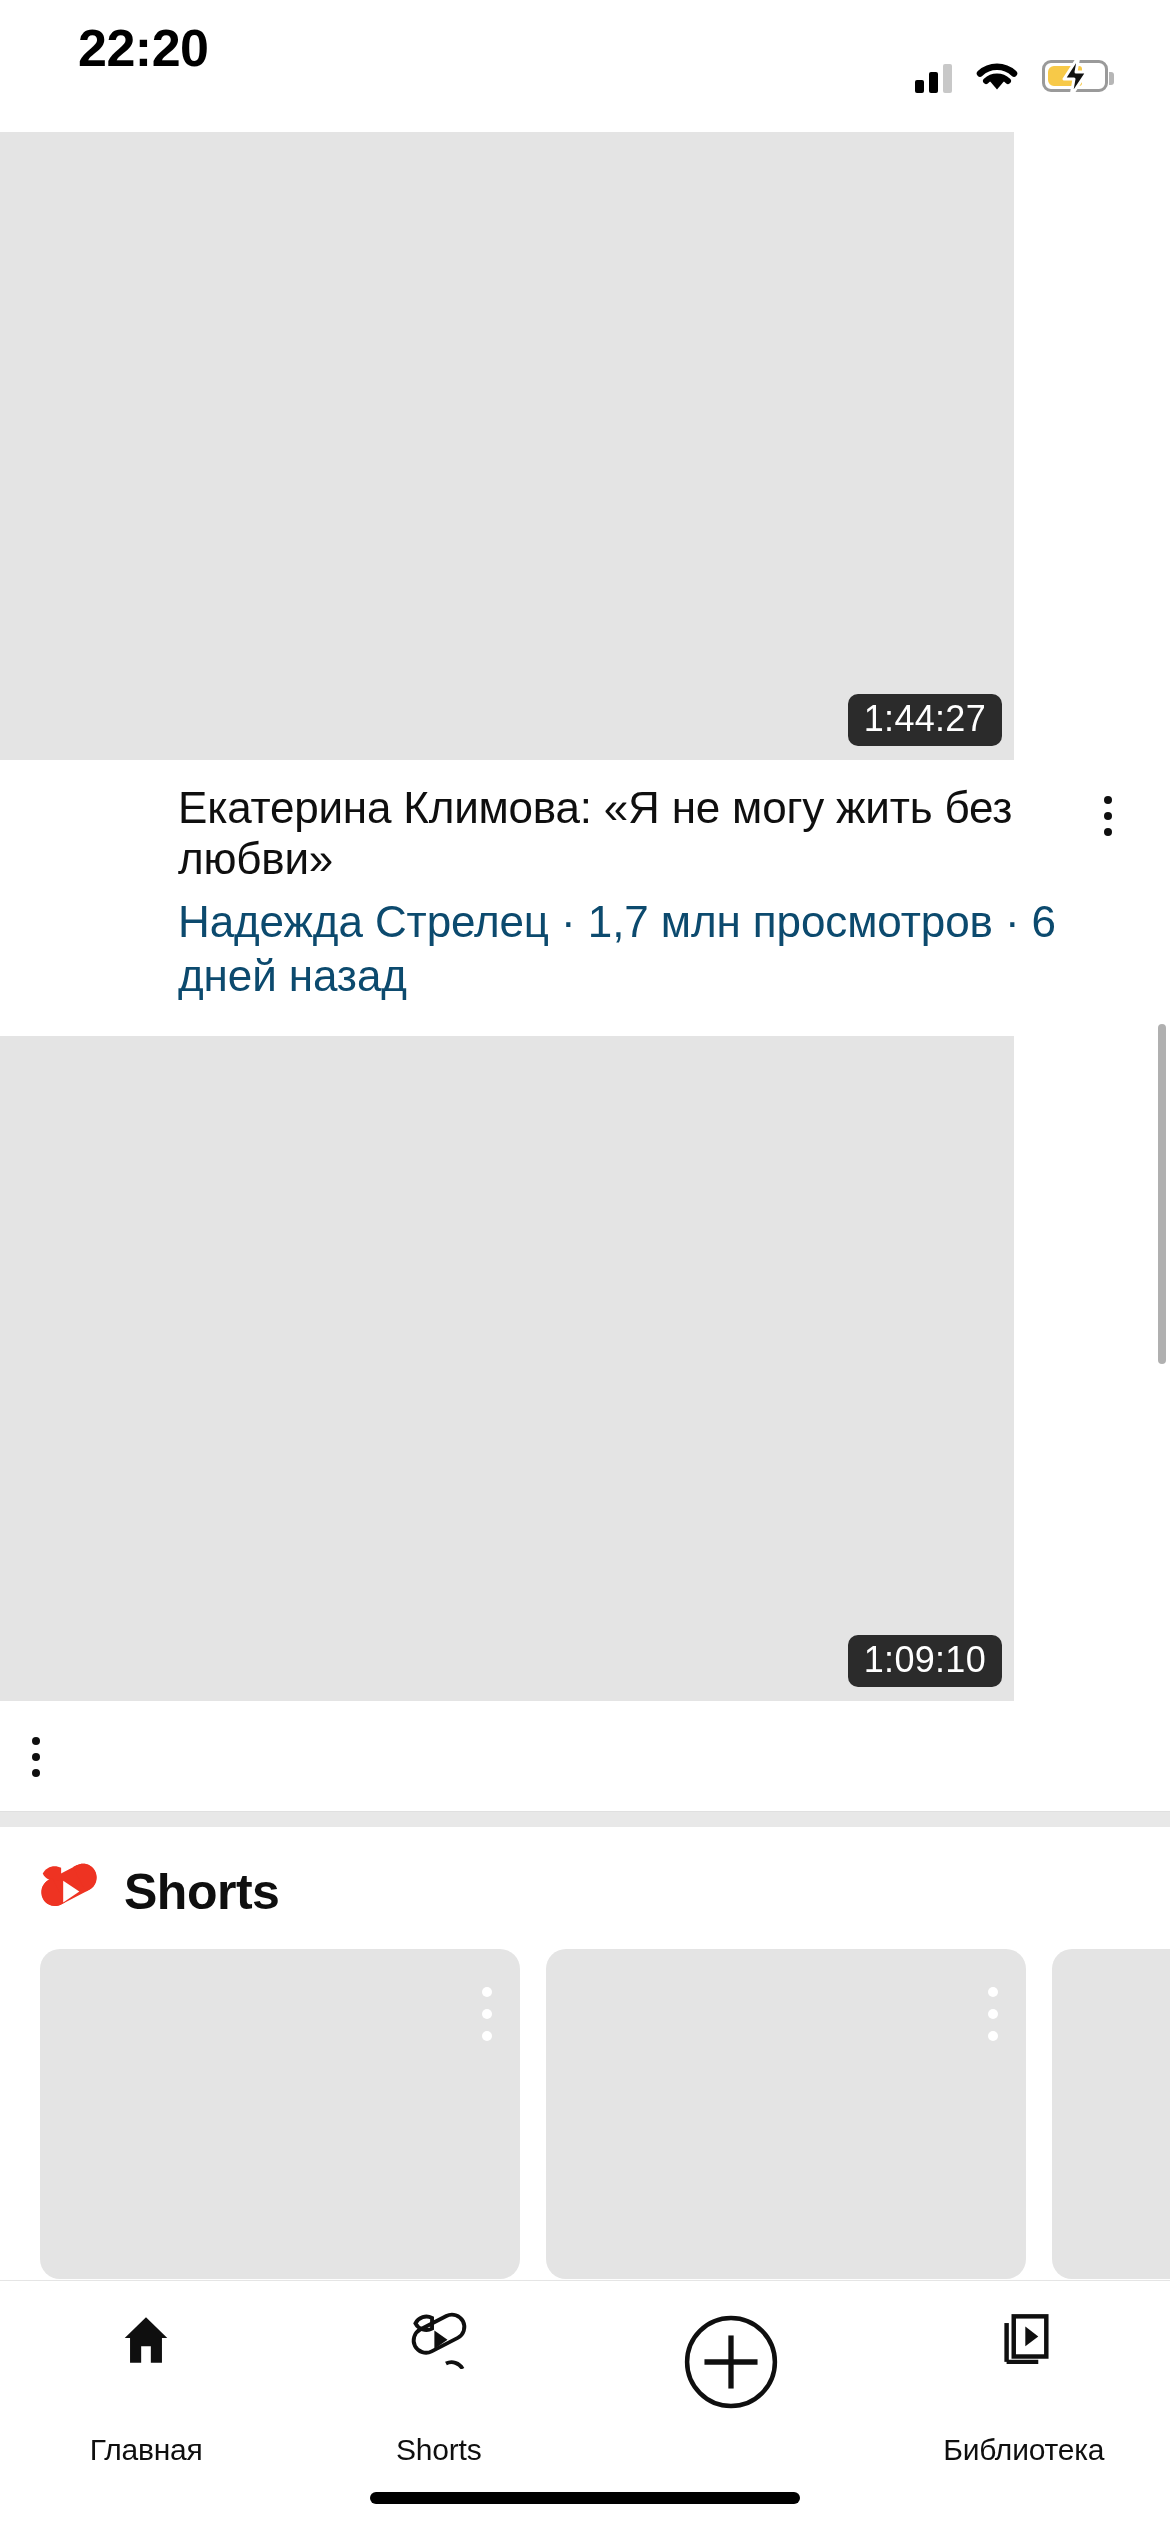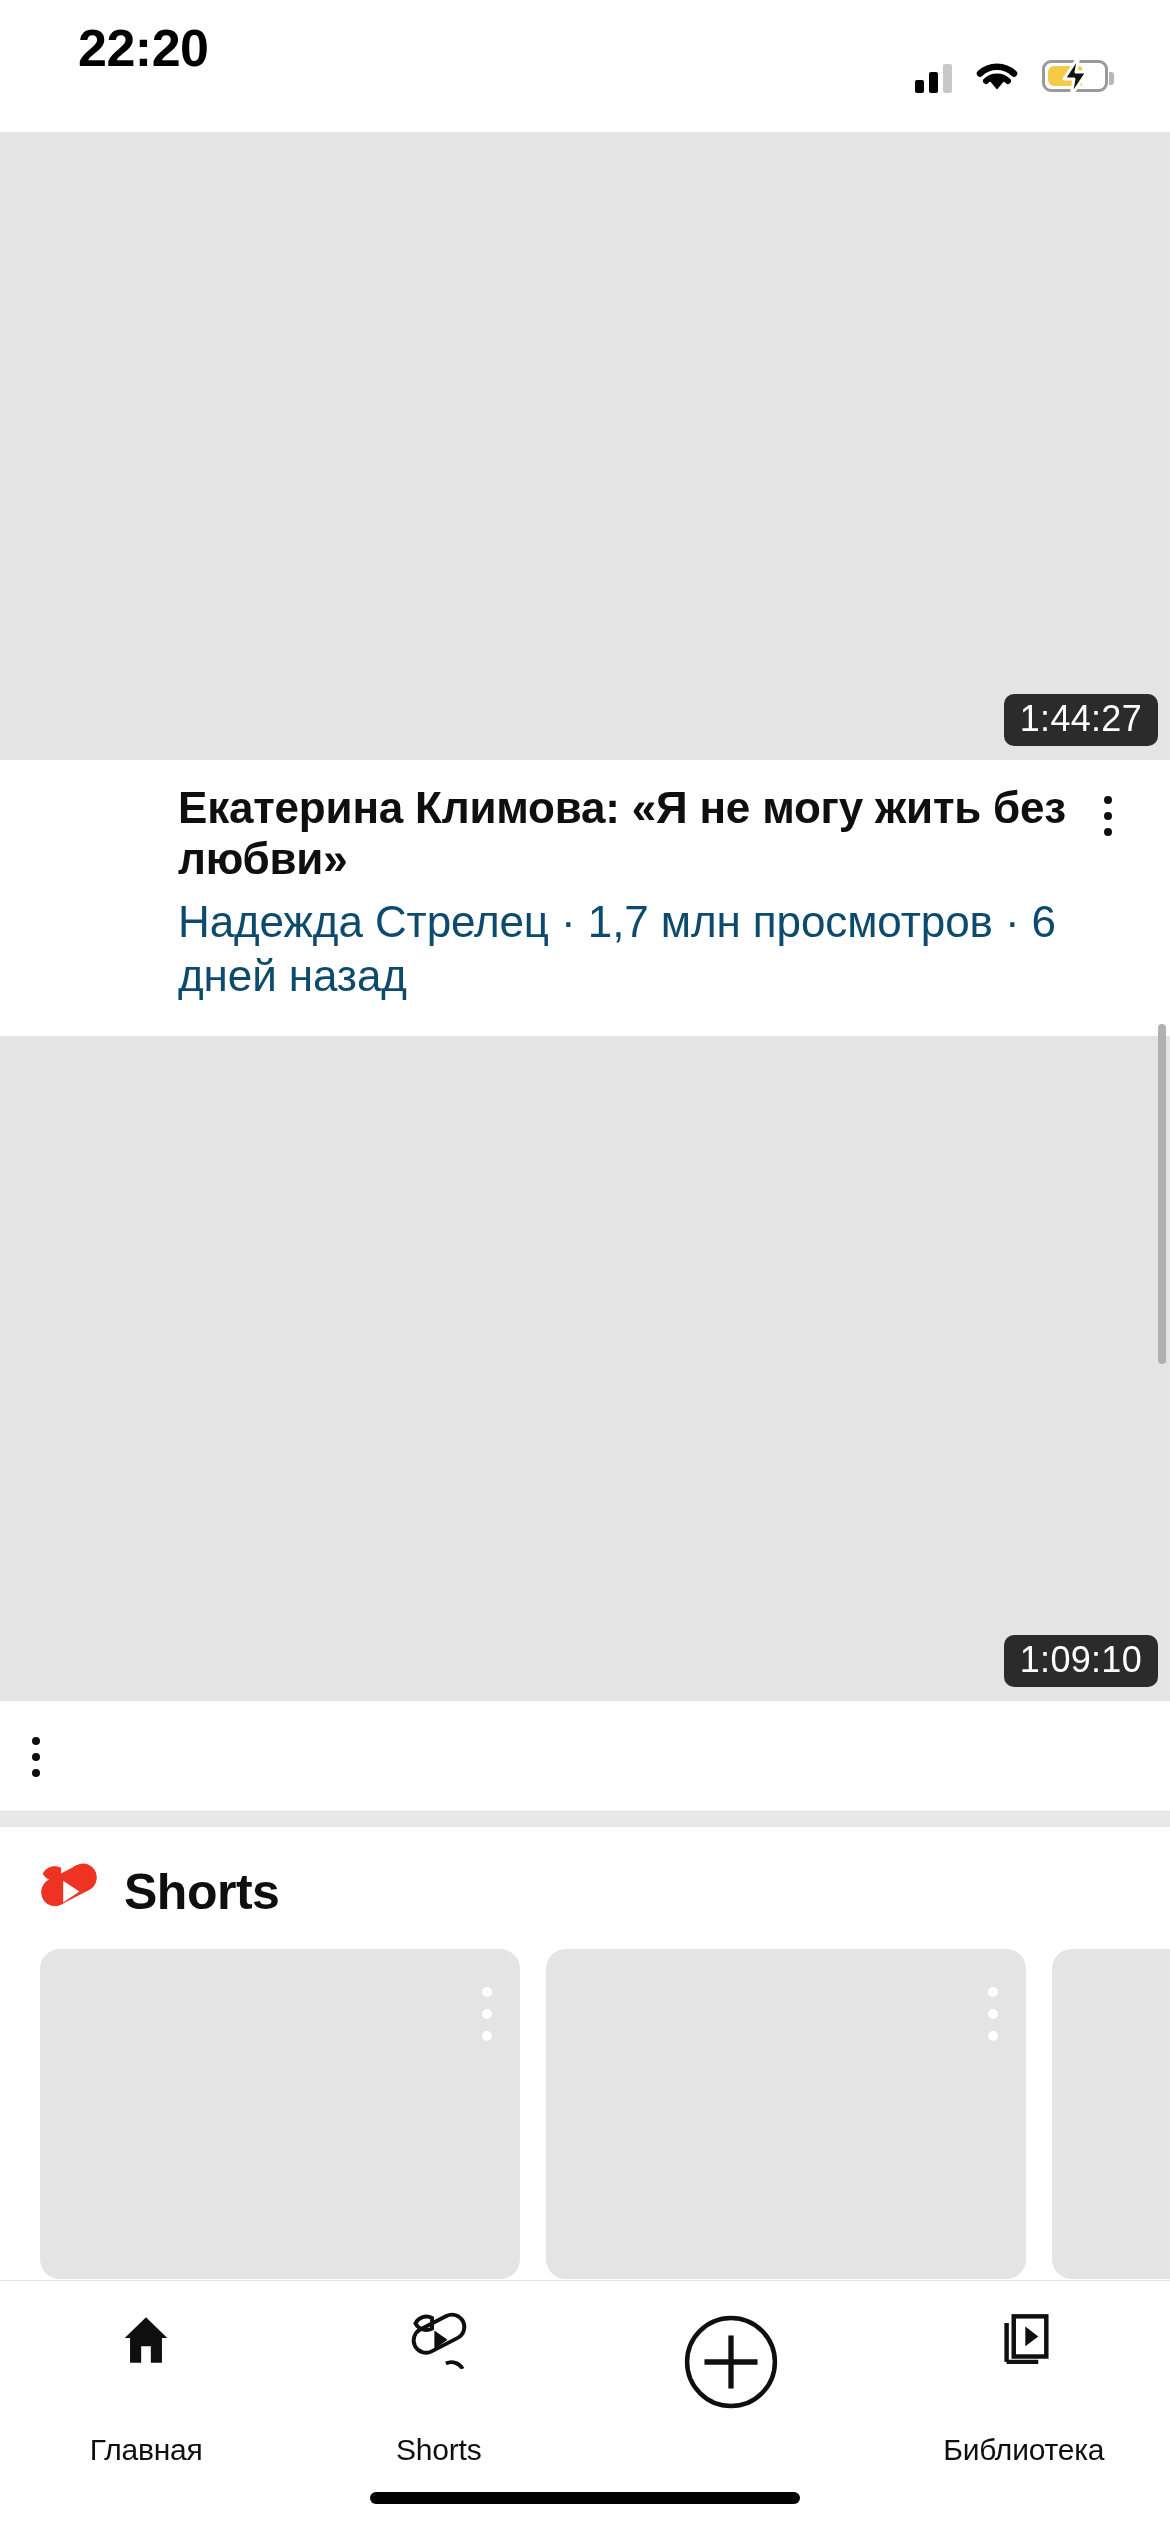--- a/index.html
+++ b/index.html
@@ -50,36 +50,36 @@
   }
 
   
   .feed{
     position:absolute; left:0; top:132px; width:1170px; height:2148px;
     background:#ffffff; overflow:hidden;
   }
 
   .video-card{ background:#ffffff; }
   .thumb{
-    position:relative; width:1170px; background:#e4e4e4;
+    position:relative; width:1014px; background:#e4e4e4;
   }
   .thumb.t1{ height:628px; }
   .thumb.t2{ height:665px; }
   .duration{
     position:absolute; right:12px; bottom:14px;
     background:#2b2b2b; color:#ffffff;
     font-size:36px; font-weight:400; letter-spacing:0.3px;
     padding:7px 16px 9px; border-radius:10px;
     line-height:1;
   }
 
   .meta-row{ display:flex; padding:22px 26px 0 0; }
   .meta-text{ flex:1; padding-left:178px; }
   .v-title{
-    font-size:44px; line-height:1.17; color:#0f0f0f; font-weight:700;
+    font-size:44px; line-height:1.17; color:#0f0f0f; font-weight:400;
     letter-spacing:-0.2px;
   }
   .v-sub{
     margin-top:10px;
     font-size:44px; line-height:1.22; color:#0c4a6e; font-weight:400;
     letter-spacing:-0.1px;
   }
   .kebab{
     width:72px; flex:0 0 72px; padding-top:14px;
     display:flex; flex-direction:column; align-items:center; gap:8px;

